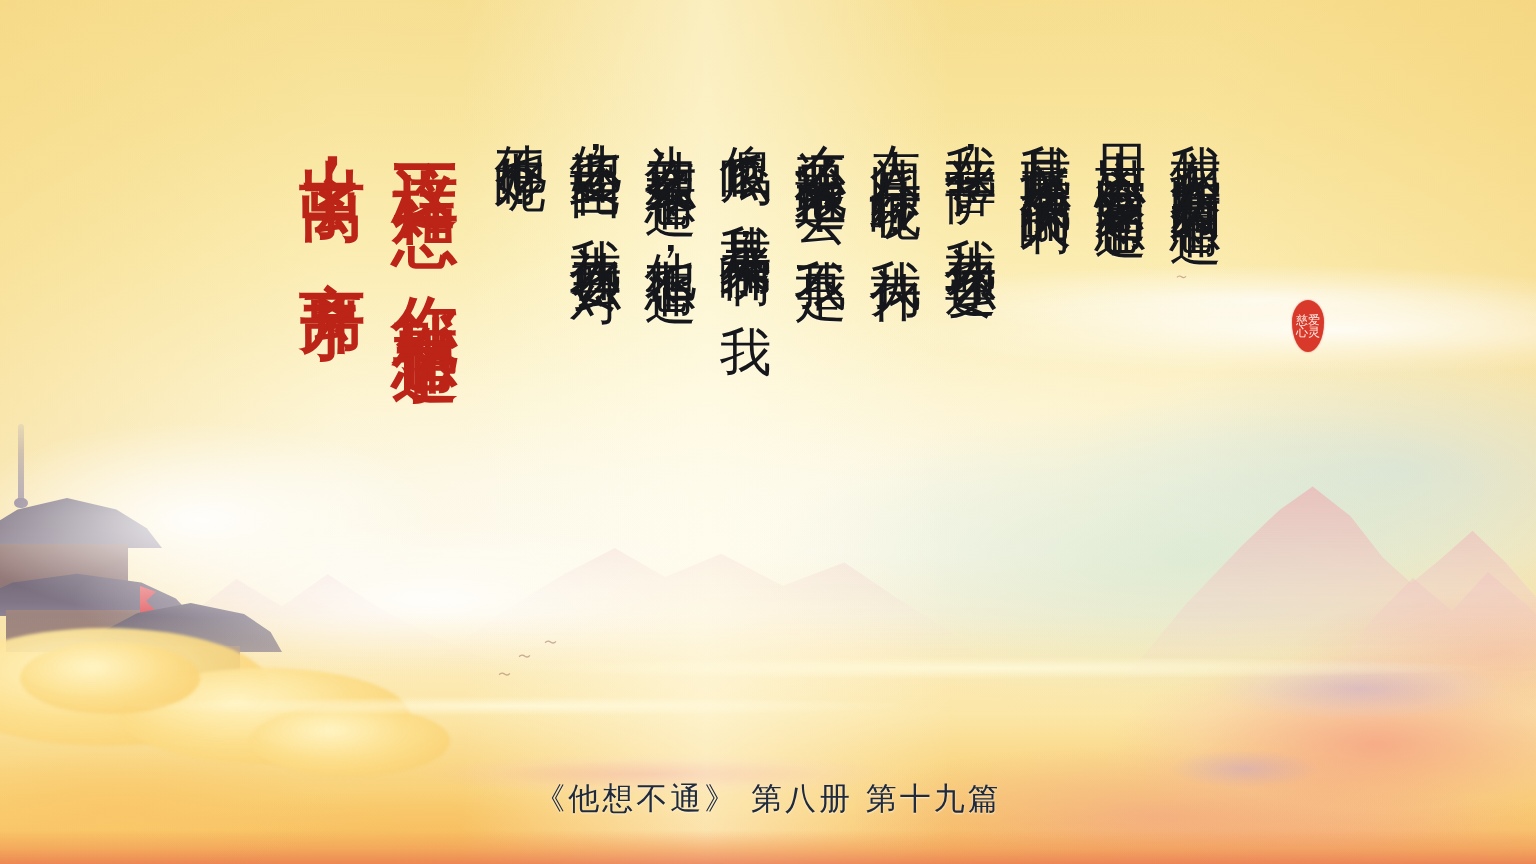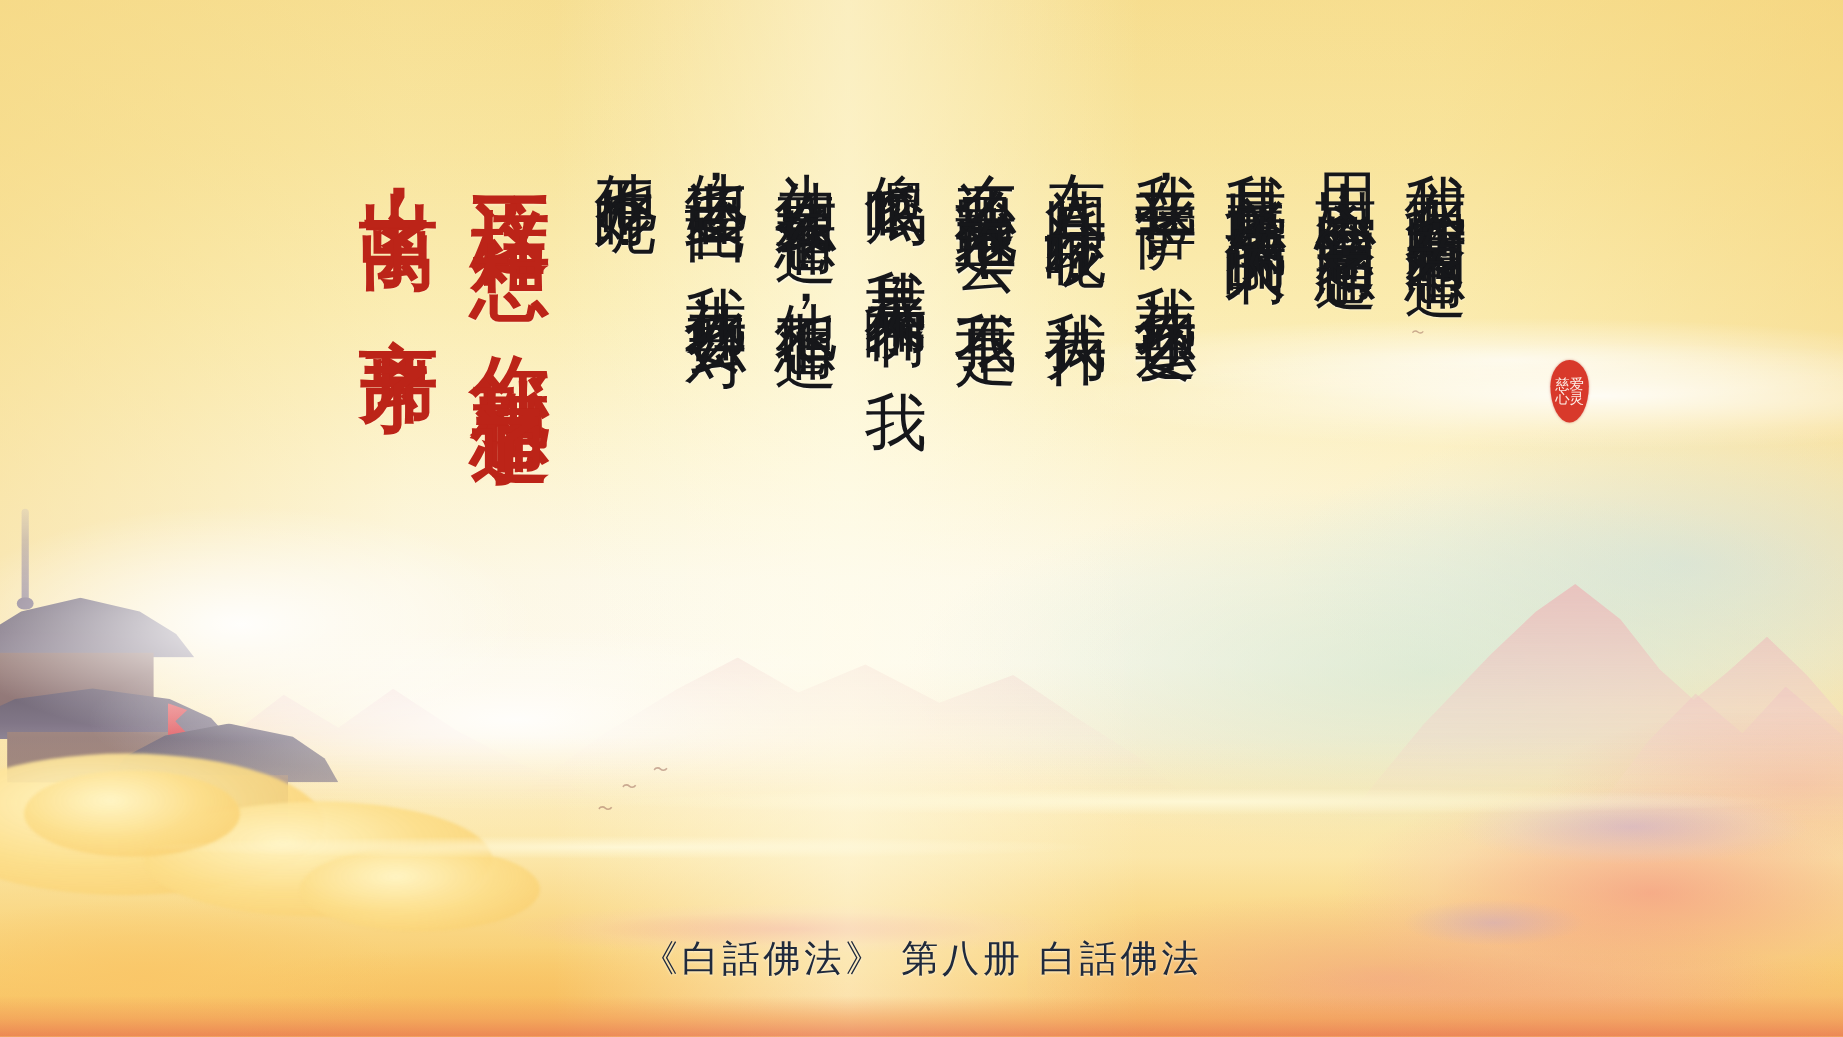--- a/index.html
+++ b/index.html
@@ -289,15 +289,15 @@
 
   <div class="seal">
     <div class="seal-text">
       <span>慈</span>
       <span>爱</span>
       <span>心</span>
       <span>灵</span>
     </div>
   </div>
 
-  <div class="caption">《白話佛法》 第八册 白話佛法</div>
+  <div class="caption">《他想不通》 第八册 第十九篇</div>
 
 </div>
 
 </body></html>

